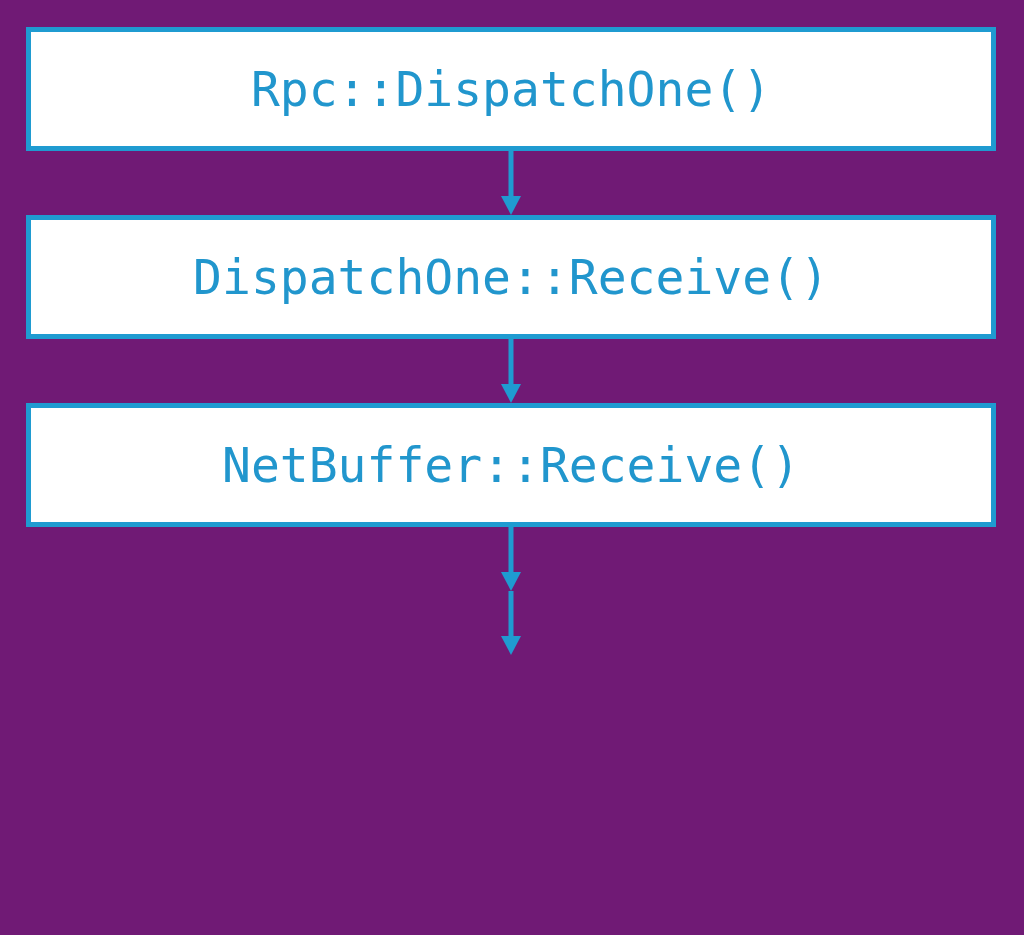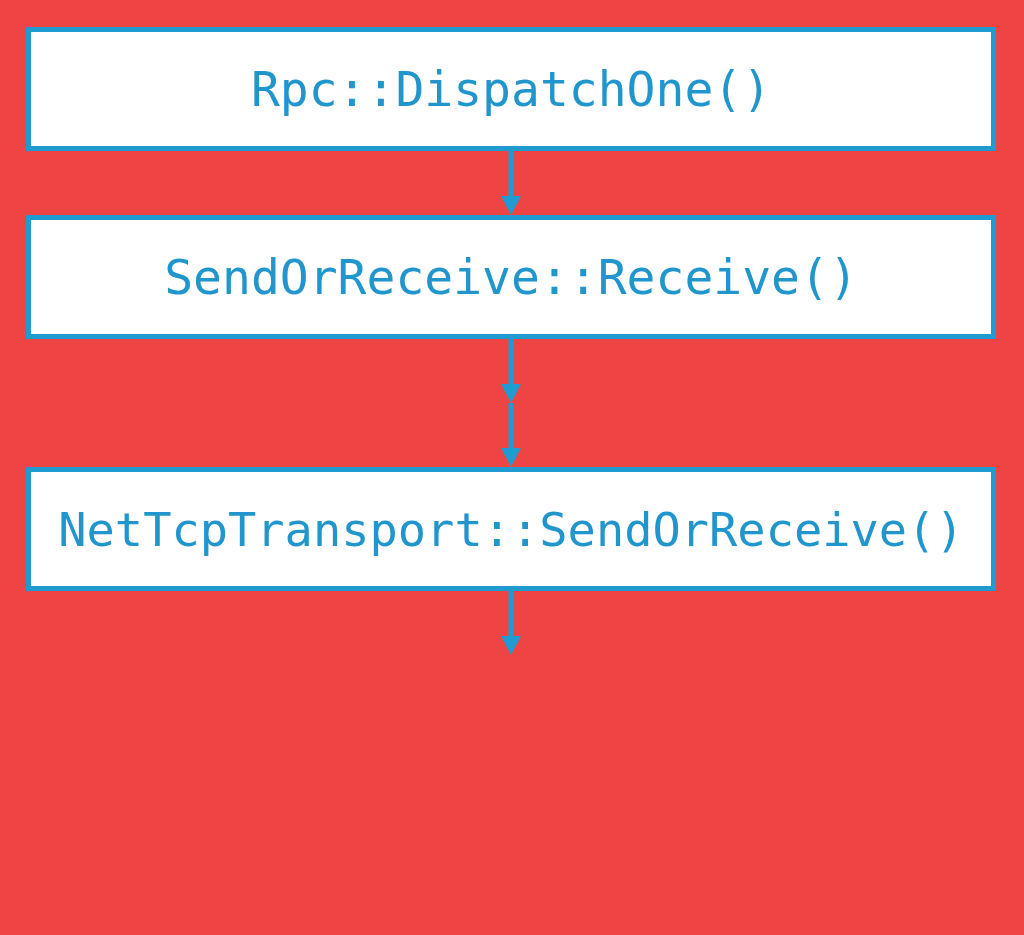--- a/index.html
+++ b/index.html
@@ -5,21 +5,21 @@
 <style>
   html, body {
     margin: 0;
     padding: 0;
     background: #ffffff;
   }
   #canvas {
     position: relative;
     width: 1024px;
     height: 935px;
-    background: #ef4444;
+    background: #701a75;
     overflow: hidden;
     font-family: "DejaVu Sans Mono", "Liberation Mono", monospace;
   }
   .flow-column {
     position: absolute;
     left: 26px;
     top: 27px;
     width: 970px;
     display: flex;
     flex-direction: column;
@@ -69,44 +69,44 @@
     </div>
 
     <div class="connector">
       <svg class="connector-svg" width="26" height="64" viewBox="0 0 26 64">
         <line x1="13" y1="0" x2="13" y2="47" stroke="#1f9bd1" stroke-width="5"></line>
         <polygon points="13,64 3,45 23,45" fill="#1f9bd1"></polygon>
       </svg>
     </div>
 
     <div class="node-box">
-      <span class="node-label">SendOrReceive::Receive()</span>
+      <span class="node-label">DispatchOne::Receive()</span>
+    </div>
+
+    <div class="connector">
+      <svg class="connector-svg" width="26" height="64" viewBox="0 0 26 64">
+        <line x1="13" y1="0" x2="13" y2="47" stroke="#1f9bd1" stroke-width="5"></line>
+        <polygon points="13,64 3,45 23,45" fill="#1f9bd1"></polygon>
+      </svg>
+    </div>
+
+    <div class="node-box">
+      <span class="node-label">NetBuffer::Receive()</span>
     </div>
 
     <div class="connector">
       <svg class="connector-svg" width="26" height="64" viewBox="0 0 26 64">
         <line x1="13" y1="0" x2="13" y2="47" stroke="#1f9bd1" stroke-width="5"></line>
         <polygon points="13,64 3,45 23,45" fill="#1f9bd1"></polygon>
       </svg>
     </div>
 
 
     <div class="connector">
       <svg class="connector-svg" width="26" height="64" viewBox="0 0 26 64">
         <line x1="13" y1="0" x2="13" y2="47" stroke="#1f9bd1" stroke-width="5"></line>
         <polygon points="13,64 3,45 23,45" fill="#1f9bd1"></polygon>
       </svg>
     </div>
 
-    <div class="node-box">
-      <span class="node-label tight">NetTcpTransport::SendOrReceive()</span>
-    </div>
-
-    <div class="connector">
-      <svg class="connector-svg" width="26" height="64" viewBox="0 0 26 64">
-        <line x1="13" y1="0" x2="13" y2="47" stroke="#1f9bd1" stroke-width="5"></line>
-        <polygon points="13,64 3,45 23,45" fill="#1f9bd1"></polygon>
-      </svg>
-    </div>
-
 
   </div>
 </div>
 
 </body></html>

